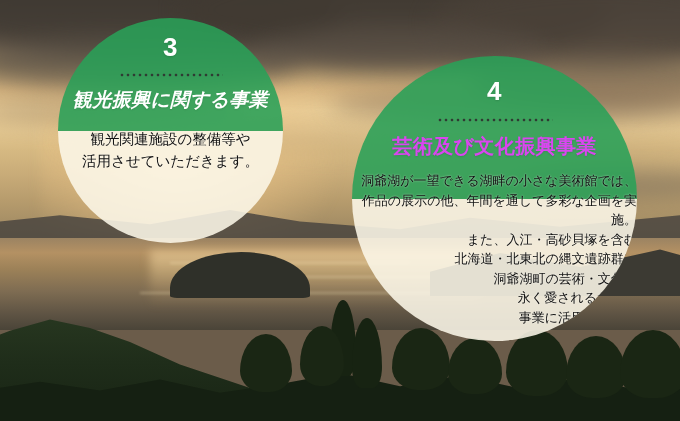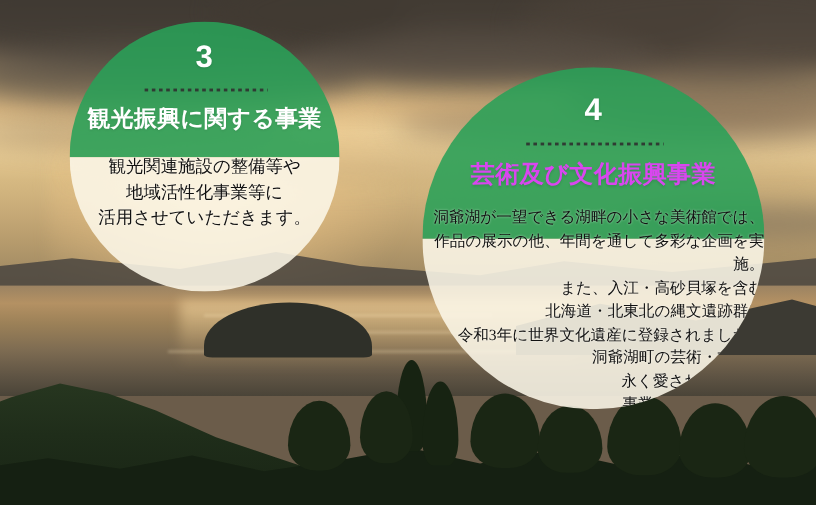--- a/index.html
+++ b/index.html
@@ -181,21 +181,21 @@
     color: #111111;
     line-height: 1.5;
     font-weight: 500;
     text-shadow: 0 0 2px rgba(255,255,255,.65);
     font-family: Liberation Serif, serif;
   }
 
   
   #circle-3 .num   { font-size: 26px; padding-top: 16px; }
   #circle-3 .dots  { width: 104px; margin-top: 13px; }
-  #circle-3 .head  { font-size: 19px; margin-top: 12px; }
+  #circle-3 .head  { font-size: 19px; margin-top: 12px; font-style: italic; }
   #circle-3 .body-text { font-size: 14.5px; margin-top: 18px; }
 
   
   #circle-4 .num   { font-size: 26px; padding-top: 22px; }
   #circle-4 .dots  { width: 116px; margin-top: 14px; }
   #circle-4 .head  { font-size: 20px; margin-top: 13px; }
   #circle-4 .body-text { font-size: 13px; margin-top: 13px; }
 </style>
 </head>
 <body>
@@ -243,39 +243,37 @@
 
   <div class="circle" id="circle-3">
     <div class="half-top" style="background: rgba(41, 160, 88, 0.88);"></div>
     <div class="half-bot" style="background: rgba(252, 247, 232, 0.88);"></div>
     <div class="content">
       <div class="num" style="color: rgb(255, 255, 255);">3</div>
       <div class="dots" style="background-image: radial-gradient(circle, rgb(47, 59, 51) 0px, rgb(47, 59, 51) 1.5px, rgba(0, 0, 0, 0) 1.6px);"></div>
       <div class="head" style="color: rgb(255, 255, 255);">観光振興に関する事業</div>
       <div class="body-text" style="color: rgb(17, 17, 17);">
         <div>観光関連施設の整備等や</div>
-        <div>地域活性化事業等に</div>
         <div>活用させていただきます。</div>
       </div>
     </div>
   </div>
 
   <div class="circle" id="circle-4">
     <div class="half-top" style="background: rgba(41, 160, 88, 0.88);"></div>
     <div class="half-bot" style="background: rgba(252, 247, 232, 0.88);"></div>
     <div class="content">
       <div class="num" style="color: rgb(255, 255, 255);">4</div>
       <div class="dots" style="background-image: radial-gradient(circle, rgb(47, 59, 51) 0px, rgb(47, 59, 51) 1.5px, rgba(0, 0, 0, 0) 1.6px);"></div>
       <div class="head" style="color: #d946ef;">芸術及び文化振興事業</div>
       <div class="body-text" style="color: rgb(17, 17, 17); text-align: right;">
         <div>洞爺湖が一望できる湖畔の小さな美術館では、</div>
         <div>作品の展示の他、年間を通して多彩な企画を実施。</div>
         <div>また、入江・高砂貝塚を含む</div>
         <div>北海道・北東北の縄文遺跡群は</div>
-        <div>令和3年に世界文化遺産に登録されました。</div>
         <div>洞爺湖町の芸術・文化が</div>
         <div>永く愛されるための</div>
         <div>事業に活用します。</div>
       </div>
     </div>
   </div>
 
 </div>
 
 </body></html>

